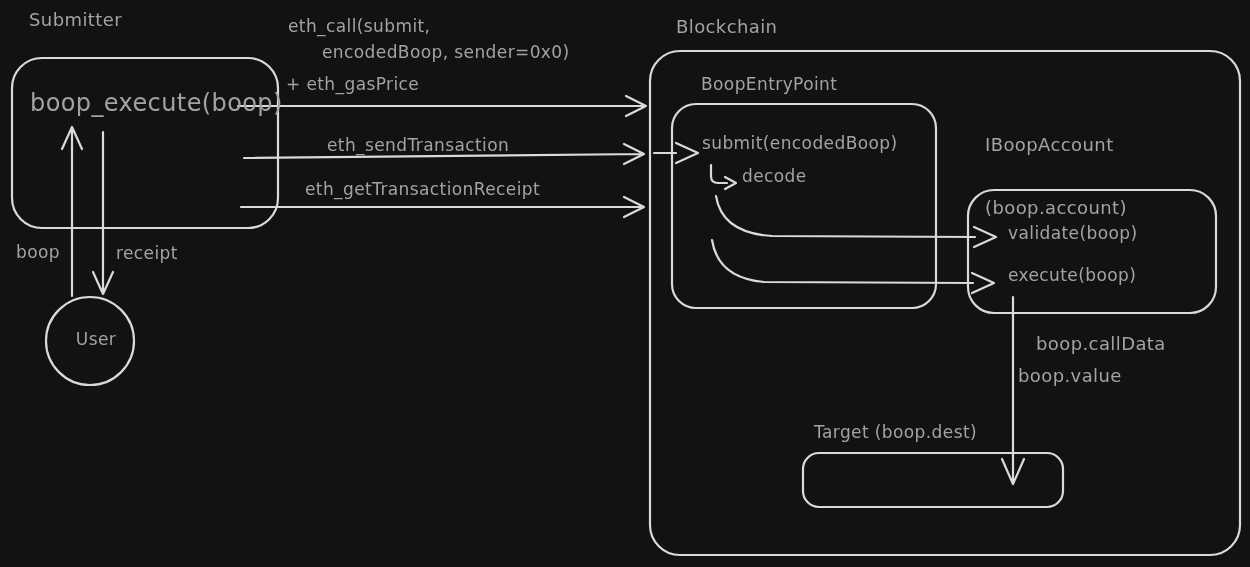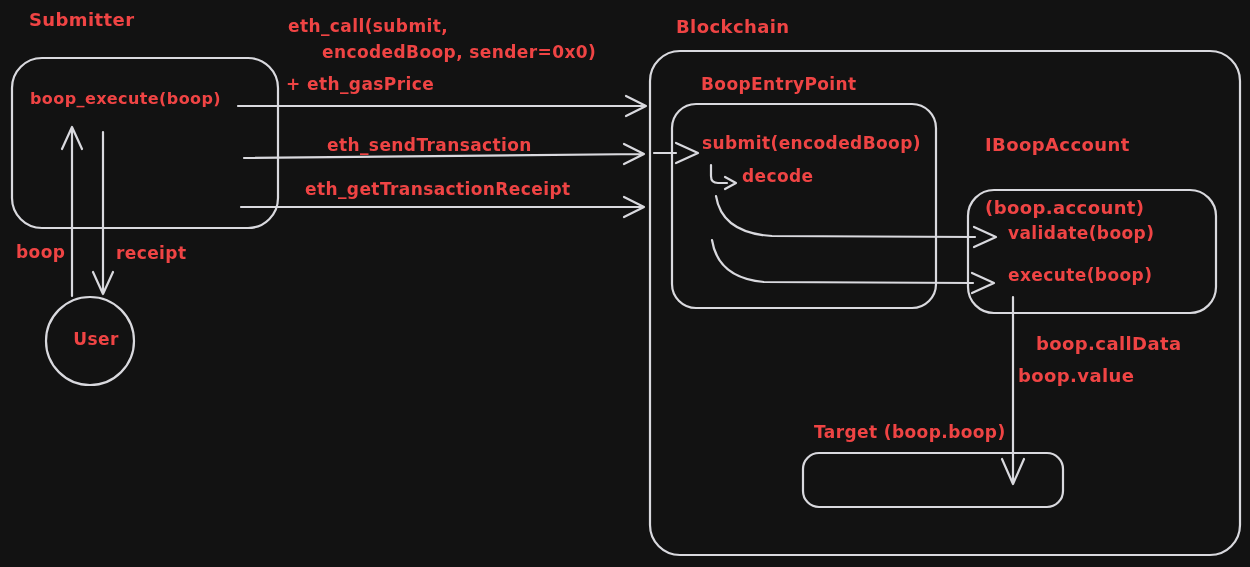--- a/index.html
+++ b/index.html
@@ -26,27 +26,26 @@
     stroke: #d9d9de;
     stroke-width: 2.2;
     fill: none;
     stroke-linecap: round;
     stroke-linejoin: round;
   }
   .lbl {
     position: absolute;
     white-space: nowrap;
     letter-spacing: 0.4px;
-    color: #ef4444;
+    color: #a3a3a3;
     line-height: 1.15;
-    font-weight: bold;
   }
   .fs18 { font-size: 18px; }
   .fs19 { font-size: 17px; }
-  .fs20 { font-size: 16px; }
+  .fs20 { font-size: 24px; }
   .center { text-align: center; }
 </style>
 </head>
 <body>
 
 <div class="canvas">
 
   <svg class="shape-layer" viewBox="0 0 1250 567">
 
     <rect x="12" y="58" width="266" height="170" rx="30"></rect>
@@ -95,19 +94,19 @@
   <div class="lbl fs19" style="left:742px; top:167px;">decode</div>
 
   <div class="lbl fs18" style="left:985px; top:135px;">IBoopAccount</div>
   <div class="lbl fs18" style="left:985px; top:158px;margin-top:40px;">(boop.account)</div>
   <div class="lbl fs19" style="left:1008px; top:224px;">validate(boop)</div>
   <div class="lbl fs19" style="left:1008px; top:266px;">execute(boop)</div>
 
   <div class="lbl fs18" style="left:1036px; top:334px;">boop.callData</div>
   <div class="lbl fs18" style="left:1018px; top:366px;">boop.value</div>
 
-  <div class="lbl fs19" style="left:814px; top:423px;">Target (boop.boop)</div>
+  <div class="lbl fs19" style="left:814px; top:423px;">Target (boop.dest)</div>
 
   <div class="lbl fs19" style="left:16px; top:243px;">boop</div>
   <div class="lbl fs19" style="left:116px; top:244px;">receipt</div>
   <div class="lbl fs19 center" style="left:46px; top:330px; width:100px;">User</div>
 
 </div>
 
 </body></html>

